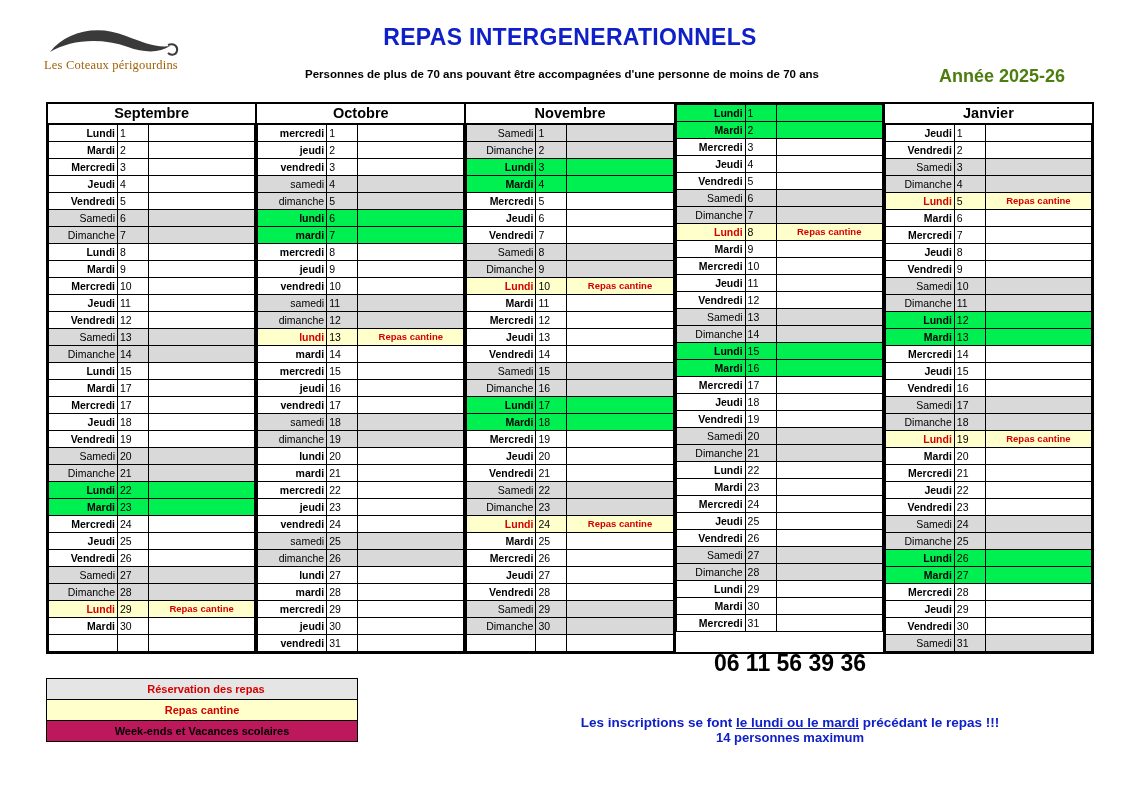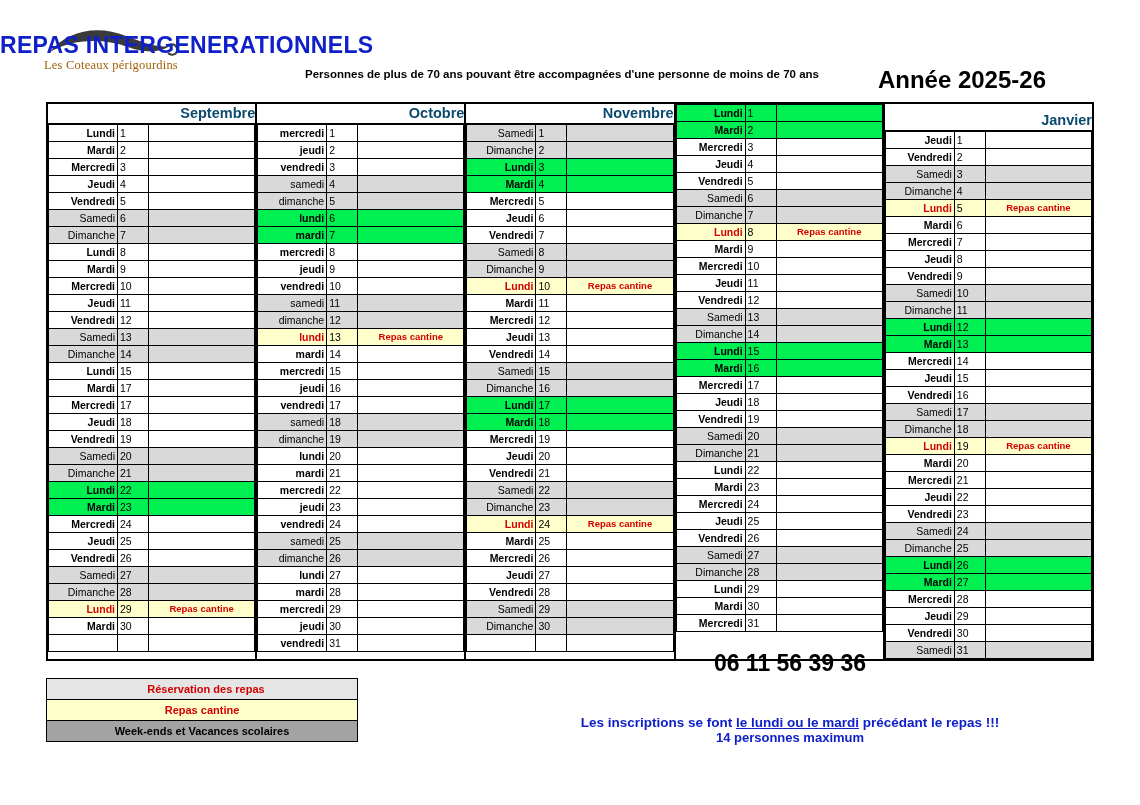--- a/index.html
+++ b/index.html
@@ -10,46 +10,46 @@
     color:#000;
     position:relative;
     overflow:hidden;
   }
   
   .header{position:relative;height:100px;}
   .logo{position:absolute;left:44px;top:26px;width:150px;}
   .logo svg{display:block;}
   .logo-text{font-family:"Liberation Serif",serif;font-size:12.5px;color:#a16207;letter-spacing:.2px;margin-top:-4px;}
   .title{
-    position:absolute;left:0;right:0;top:32px;
+    position:absolute;left:0;right:0;top:24px;text-align:center;
     color:#1020c8;font-weight:bold;font-size:23px;letter-spacing:.3px;
   }
   .subtitle{
     position:absolute;left:0;right:16px;top:68px;text-align:center;
     color:#000;font-weight:bold;font-size:11.5px;
   }
   .annee{
-    position:absolute;right:94px;top:66px;color:#000000;font-weight:bold;font-size:24px;
+    position:absolute;right:75px;top:66px;color:#4d7c0f;font-weight:bold;font-size:18px;
   }
   
   .cal{
     position:absolute;left:46px;top:102px;width:1048px;
     border:2px solid #000;
     background:#fff;
     box-sizing:border-box;
     display:flex;
   }
   .month{
     flex:1 1 0;
     border-right:2px solid #000;
     box-sizing:border-box;
   }
-  .month:last-child{border-right:none;margin-top:7px;}
+  .month:last-child{border-right:none;}
   .month-head{
-    text-align:right;font-weight:bold;font-size:14.5px;color:#0c4a6e;
+    text-align:center;font-weight:bold;font-size:14.5px;color:#000000;
     border-bottom:1px solid #000;
     height:19px;line-height:19px;
     background:#fff;
   }
   table.m{border-collapse:collapse;width:100%;table-layout:fixed;font-size:10.5px;}
   table.m td{
     border:1px solid #000;
     height:16px;line-height:16px;
     padding:0 2px;
     overflow:hidden;white-space:nowrap;
@@ -66,21 +66,21 @@
   tr.empty td{background:#fff;border-left:1px solid #000;border-right:1px solid #000;}
   
   .legend{position:absolute;left:46px;top:678px;width:310px;border:1px solid #000;}
   .legend div{
     height:20px;line-height:20px;text-align:center;
     font-weight:bold;font-size:11px;border-bottom:1px solid #000;
   }
   .legend div:last-child{border-bottom:none;}
   .lg-resa{background:#e5e5e5;color:#d40000;padding-left:8px;}
   .lg-cant{background:#ffffcc;color:#d40000;}
-  .lg-week{background:#a3a3a3;color:#000;}
+  .lg-week{background:#be185d;color:#000;}
   
   .info{position:absolute;left:480px;top:650px;width:620px;text-align:center;color:#1020c8;font-weight:bold;}
   .info .l1{font-size:13px;}
   .info .phone{font-size:23px;color:#000000;margin-top:0;}
   .info .l3{font-size:13.5px;margin-top:38px;}
   .info .l3 u{text-decoration:underline;}
   .info .l4{font-size:13px;margin-top:0;}
 </style>
 </head>
 <body>

